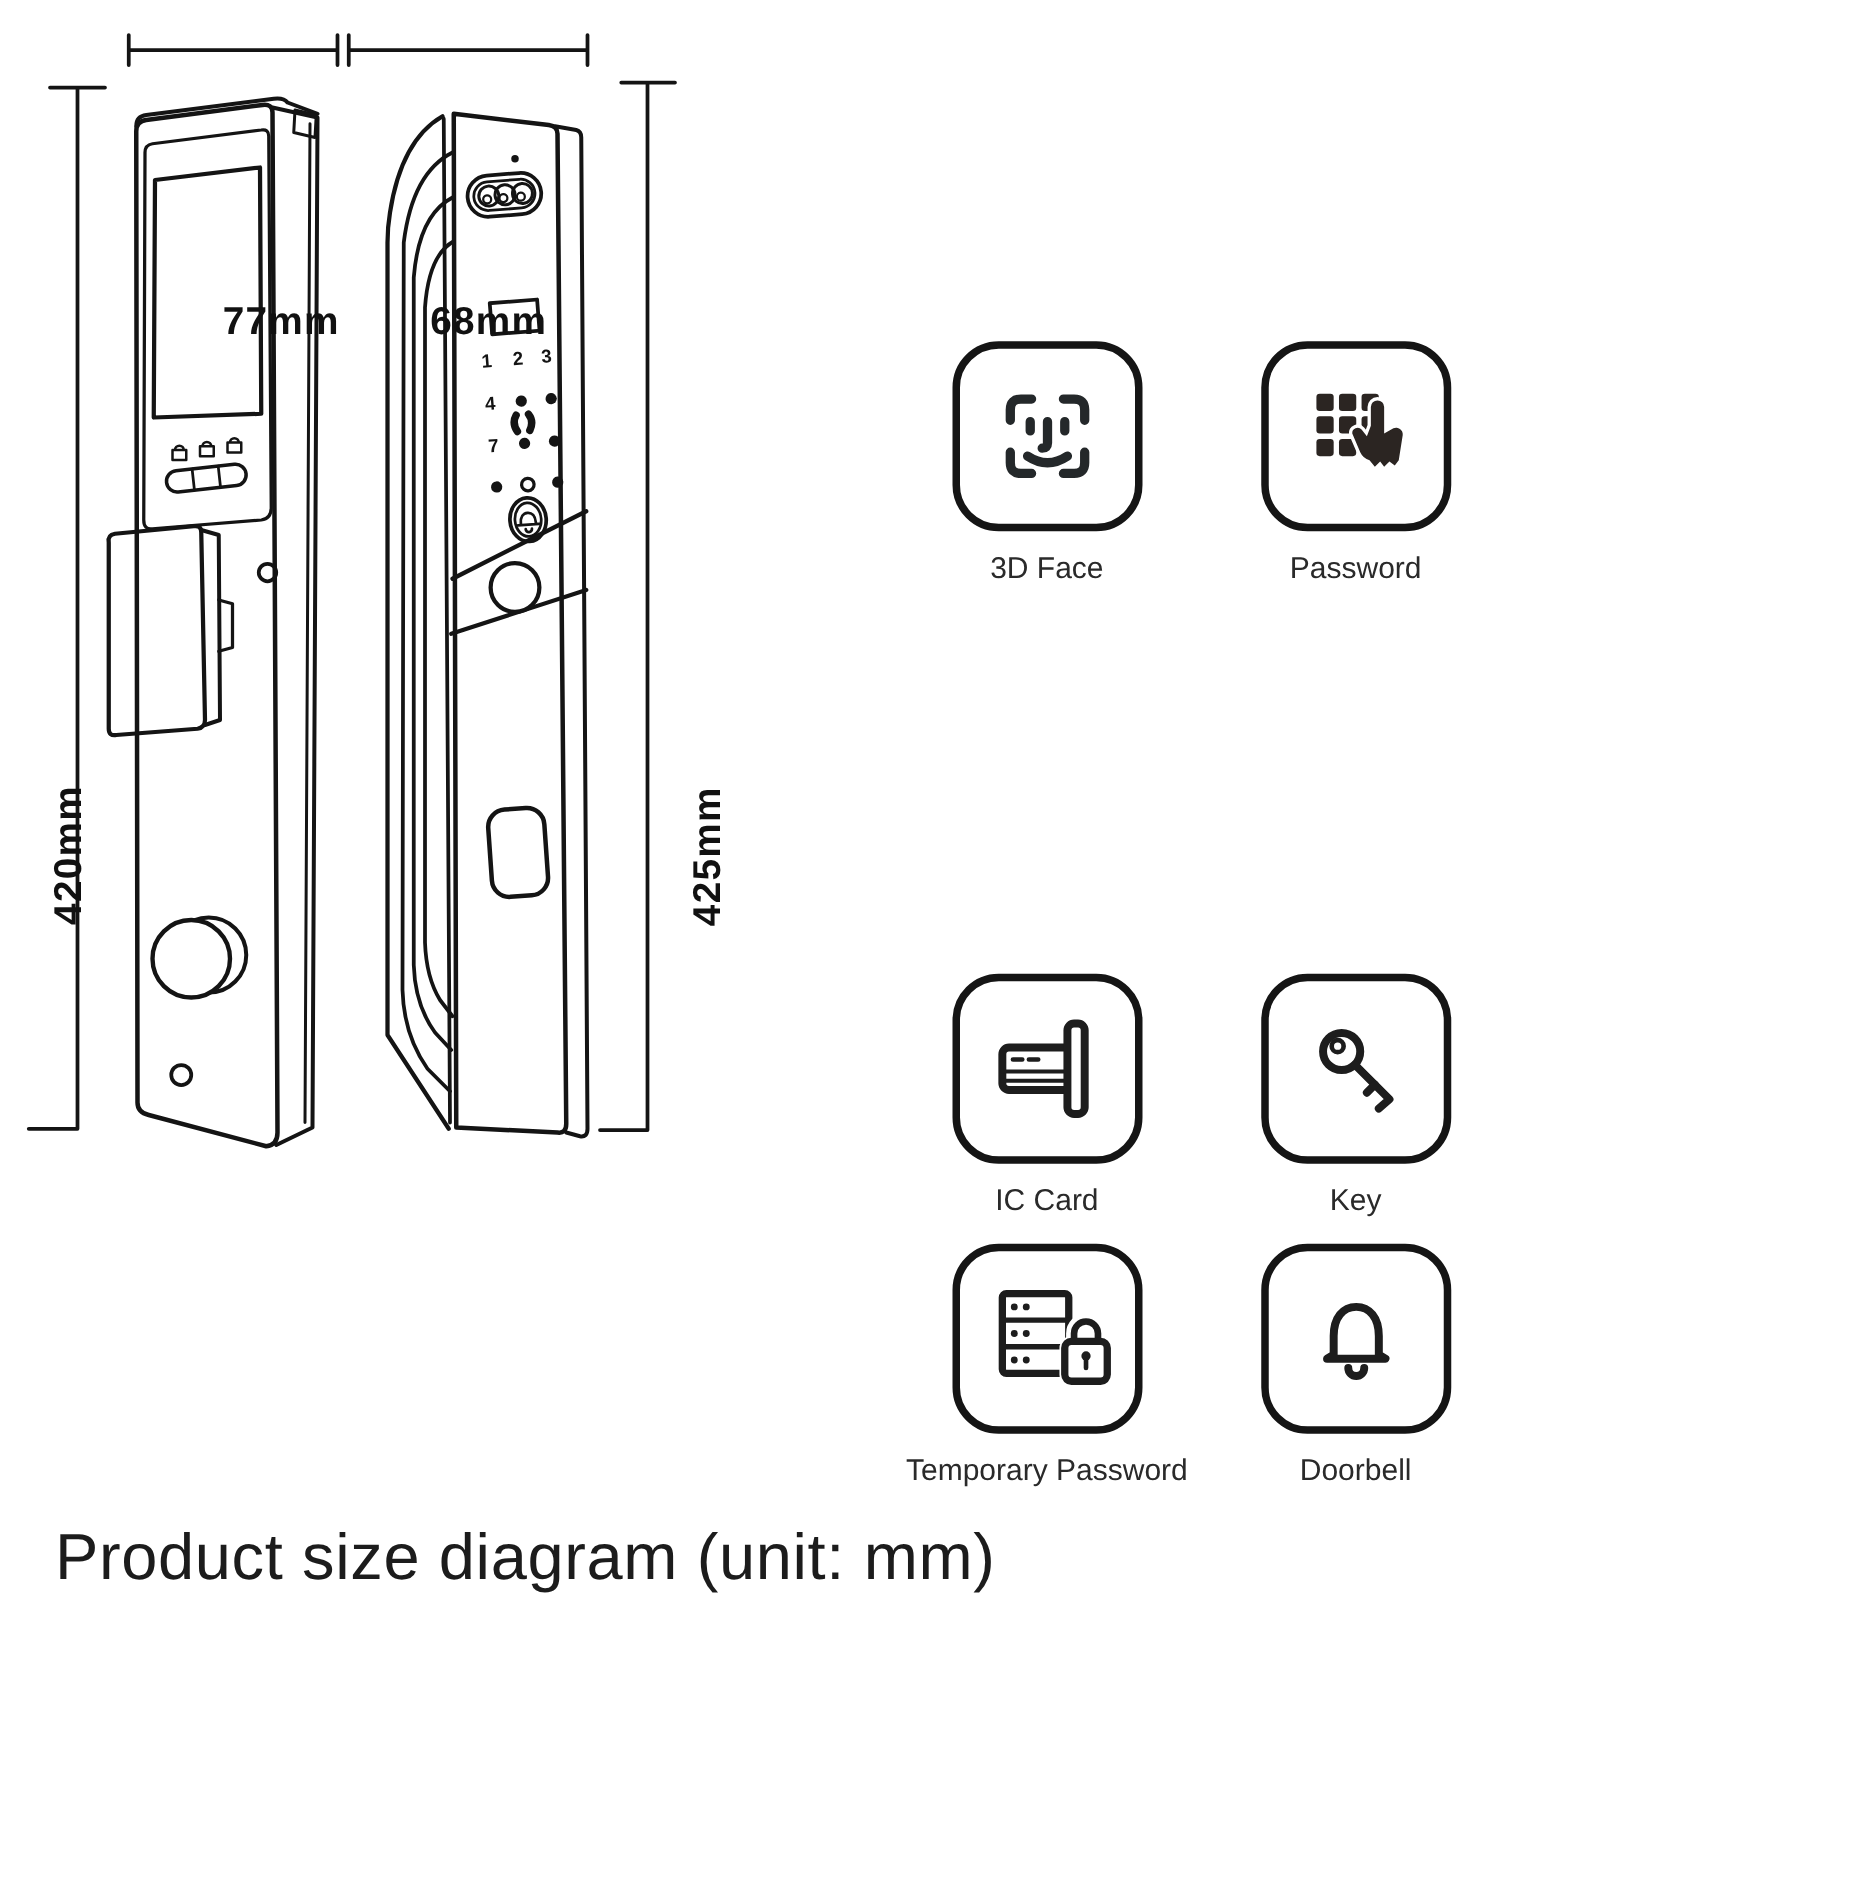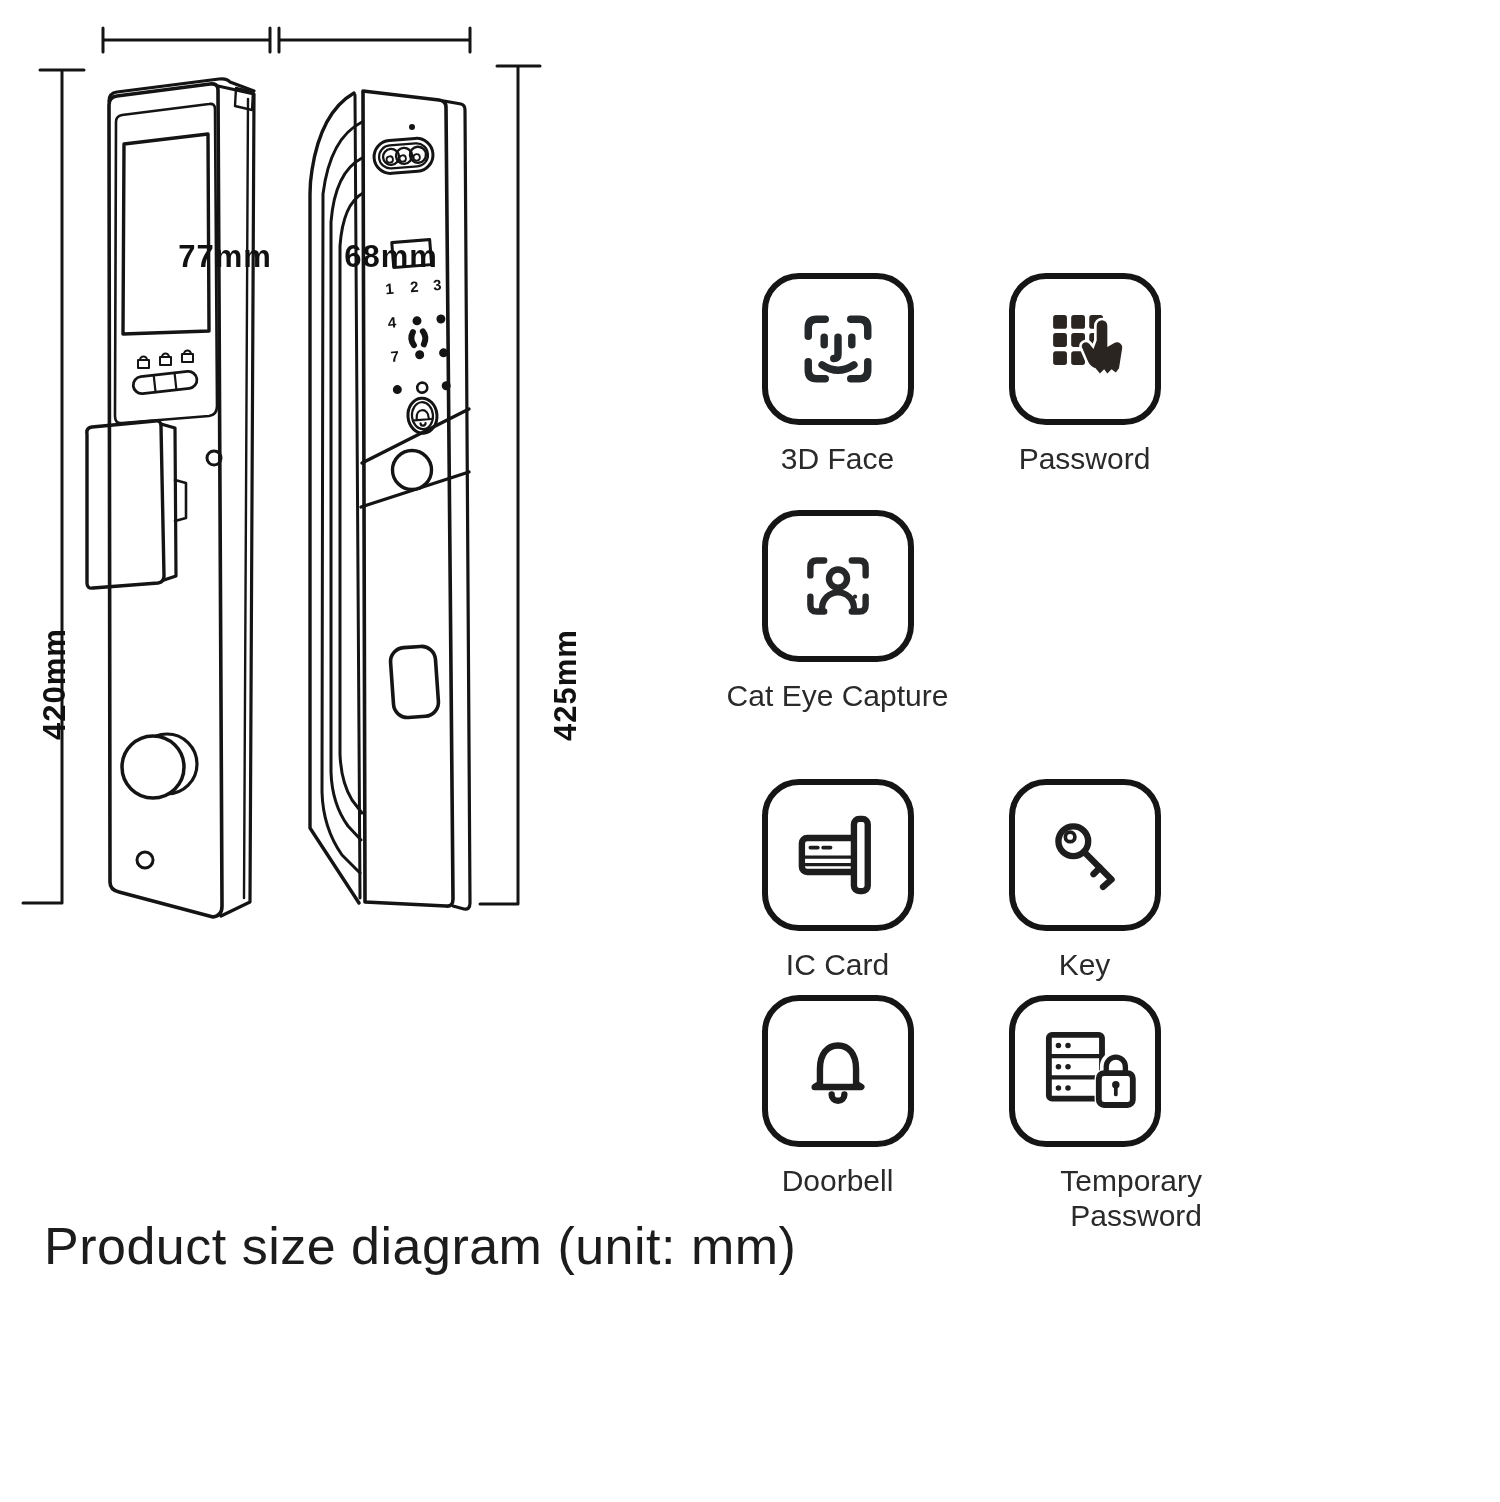--- a/index.html
+++ b/index.html
@@ -14,21 +14,21 @@
   .dim-vert { transform:rotate(-90deg); }
 
   .caption { position:absolute; left:44px; top:1216px; font-size:52px; font-weight:500;
              color:#1c1c1c; letter-spacing:0.5px; }
 
   
   .feat-row { position:absolute; left:714px; width:741px; display:flex; }
   .feat-cell { width:247px; display:flex; flex-direction:column; align-items:center; }
   .tile { width:152px; height:152px; border:6px solid #151515; border-radius:37px;
           display:flex; align-items:center; justify-content:center; background:#fff; }
-  .feat-label { margin-top:16px; font-size:30px; color:#2a2a2a; text-align:right;
+  .feat-label { margin-top:16px; font-size:24px; color:#2a2a2a; text-align:left;
                 line-height:1.18; max-width:235px; }
   svg { display:block; }
 </style>
 </head>
 <body>
 
 <div class="canvas">
 
   <svg class="drawing-svg" width="600" height="1180" viewBox="20 230 600 1180">
 
@@ -177,31 +177,20 @@
               <rect x="52" y="50" width="13" height="13" rx="2.5"></rect>
           </g>
           <path fill="#2b2522" stroke="#fff" stroke-width="5" paint-order="stroke" d="M59,40 V26 a5,5 0 0 1 10,0 v20 l7,-4 a5,5 0 0 1 7,5 l-3,19 -3,4 -4,-3 -4,4 -3,-4 -4,4 -4,-5 a11,11 0 0 1 -7,-6 l-6,-14 a4,4 0 0 1 7,-3 l4,5 z"></path>
         </svg>
       </div>
       <div class="feat-label">Password</div>
     </div>
   </div>
 
   <div class="feat-row" style="top:510px;">
-    <div class="feat-cell">
-      <div class="tile">
-        <svg width="102" height="102" viewBox="0 0 96 96" fill="none" stroke="#252728" stroke-width="6" stroke-linecap="round" stroke-linejoin="round">
-          <path d="M22,38 V30 Q22,24 28,24 H35 M61,24 H68 Q74,24 74,30 V38 M74,58 V66 Q74,72 68,72 H61 M35,72 H28 Q22,72 22,66 V58"></path>
-          <circle cx="48" cy="41" r="8.5"></circle>
-          <path d="M33,69 a15,15 0 0 1 30,0"></path>
-          <circle cx="64" cy="58" r="2" fill="#252728" stroke="none"></circle>
-        </svg>
-      </div>
-      <div class="feat-label">Cat Eye Capture</div>
-    </div>
   </div>
 
   <div class="feat-row" style="top:779px;">
     <div class="feat-cell">
       <div class="tile">
         <svg width="102" height="102" viewBox="0 0 96 96" fill="none" stroke="#1d1d1d" stroke-linecap="round">
           <rect x="14" y="32" width="52" height="32" rx="5" stroke-width="6"></rect>
           <path d="M22,41 h7 M34,41 h7" stroke-width="3.5"></path>
           <path d="M14,50 H66 M14,57 H66" stroke-width="3"></path>
           <rect x="63" y="14" width="13" height="68" rx="5" stroke-width="6" fill="#fff"></rect>
@@ -216,29 +205,20 @@
           <circle cx="34" cy="31" r="4.5" stroke-width="3.5"></circle>
           <path d="M47,45 L73,71 L65,78"></path>
           <path d="M62,60 L56,66"></path>
         </svg>
       </div>
       <div class="feat-label">Key</div>
     </div>
   </div>
 
   <div class="feat-row" style="top:995px;">
-    <div class="feat-cell">
-      <div class="tile">
-        <svg width="102" height="102" viewBox="0 0 96 96" fill="none" stroke="#1d1d1d" stroke-width="6" stroke-linecap="round" stroke-linejoin="round">
-          <path d="M31,60 V46 C31,32 38,24 48,24 C58,24 65,32 65,46 V60 L70,63 H26 Z"></path>
-          <path d="M42,70 a6,6 0 0 0 12,0"></path>
-        </svg>
-      </div>
-      <div class="feat-label">Doorbell</div>
-    </div>
     <div class="feat-cell">
       <div class="tile">
         <svg width="102" height="102" viewBox="0 0 96 96" fill="none" stroke="#1d1d1d" stroke-linecap="round">
           <rect x="14" y="14" width="50" height="60" rx="3" stroke-width="5.5"></rect>
           <path d="M14,34 H64 M14,54 H64" stroke-width="4"></path>
           <g fill="#1d1d1d" stroke="none">
             <circle cx="23" cy="24" r="2.6"></circle>
               <circle cx="32" cy="24" r="2.6"></circle>
             <circle cx="23" cy="44" r="2.6"></circle>
               <circle cx="32" cy="44" r="2.6"></circle>
@@ -248,15 +228,24 @@
           <path d="M68,50 v-6 a9,9 0 0 1 18,0 v6" stroke="#fff" stroke-width="12"></path>
           <rect x="61" y="50" width="32" height="30" rx="5" fill="#fff" stroke="#fff" stroke-width="8"></rect>
           <path d="M68,50 v-6 a9,9 0 0 1 18,0 v6" stroke-width="5"></path>
           <rect x="61" y="50" width="32" height="30" rx="5" stroke-width="5.5"></rect>
           <circle cx="77" cy="61" r="3.5" fill="#1d1d1d" stroke="none"></circle>
           <path d="M77,64 V70" stroke-width="3.5"></path>
         </svg>
       </div>
       <div class="feat-label">Temporary Password</div>
     </div>
+    <div class="feat-cell">
+      <div class="tile">
+        <svg width="102" height="102" viewBox="0 0 96 96" fill="none" stroke="#1d1d1d" stroke-width="6" stroke-linecap="round" stroke-linejoin="round">
+          <path d="M31,60 V46 C31,32 38,24 48,24 C58,24 65,32 65,46 V60 L70,63 H26 Z"></path>
+          <path d="M42,70 a6,6 0 0 0 12,0"></path>
+        </svg>
+      </div>
+      <div class="feat-label">Doorbell</div>
+    </div>
   </div>
 
 </div>
 
 </body></html>

